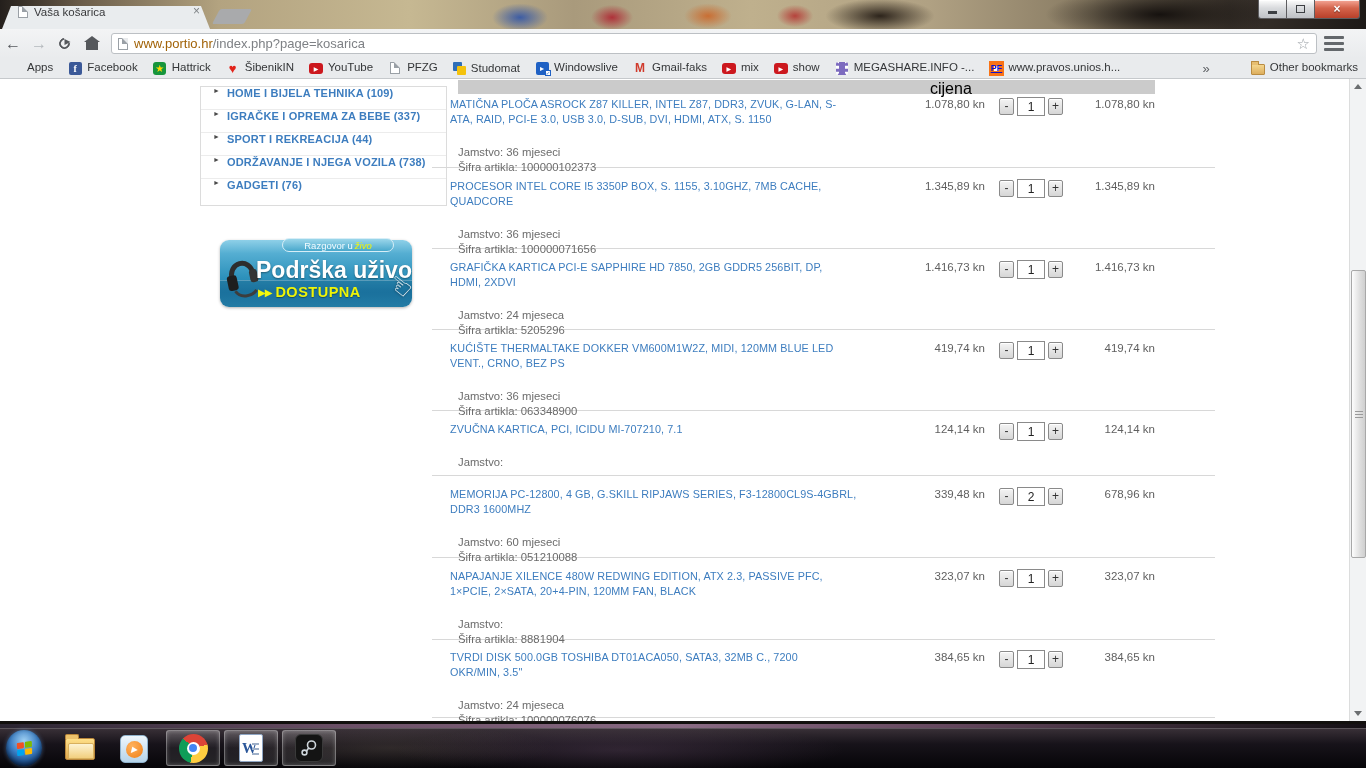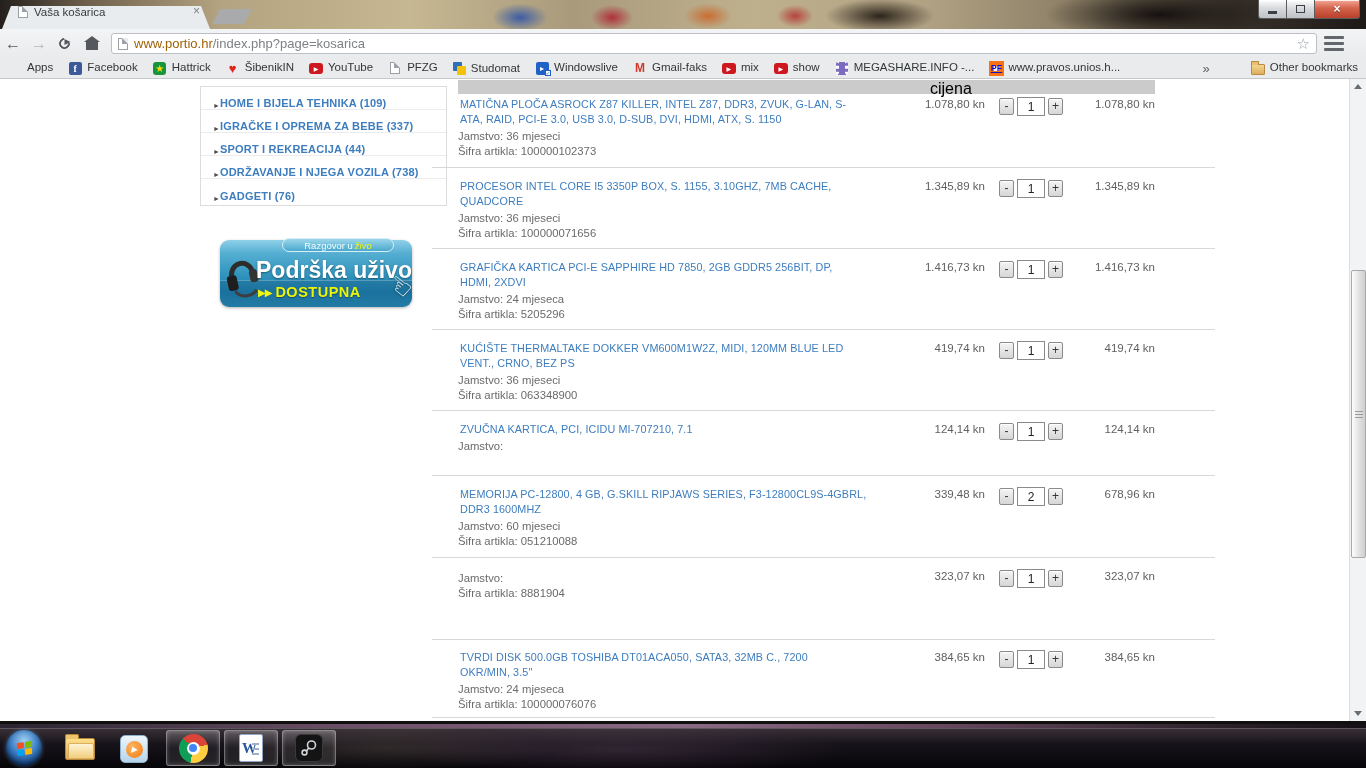--- a/index.html
+++ b/index.html
@@ -70,21 +70,21 @@
   .ic-pf{width:15px;height:15px;background:#fff;border:5px solid #f97316;color:#1111cc;font-weight:bold;font-size:9px;display:flex;align-items:center;justify-content:center;text-decoration:underline}
   .ic-folder{position:relative;width:15px;height:11px;background:linear-gradient(#f4d68e,#ddae5d);border:1px solid #b98c42;border-radius:1px;margin-top:2px}
   .ic-folder::before{content:"";position:absolute;left:-1px;top:-4px;width:6px;height:3px;background:#e7bf72;border:1px solid #b98c42;border-bottom:none;border-radius:1px 1px 0 0}
   .bm-spacer{flex:1}
   .bm-chevron{font-size:13px;color:#5f6266;margin-right:26px}
 
   
   .content{position:absolute;left:0;top:79px;width:1366px;height:642px;background:#fff;overflow:hidden}
 
   .cat-box{position:absolute;left:200px;top:7px;width:247px;height:120px;background:#fff;border:1px solid #dcdcdc}
-  .cat-item{height:23px;display:flex;align-items:flex-end;padding-left:12px;border-bottom:1px solid #ececec}
+  .cat-item{height:23px;display:flex;align-items:flex-start;padding-left:12px;gap:7px;border-bottom:1px solid #ececec}
   .cat-item:last-child{border-bottom:none}
   .cat-arrow{font-size:7px;color:#4a4a4a}
   .cat-label{font-size:11px;font-weight:bold;color:#3d7dbf;letter-spacing:.2px;white-space:nowrap}
 
   .banner{position:absolute;left:220px;top:161px;width:192px;height:67px;border-radius:9px;
     background:linear-gradient(180deg,#8ed0e8 0%,#55aed2 20%,#2e92bc 55%,#1f7fae 78%,#2a8cb8 100%);
     box-shadow:0 1px 3px rgba(0,0,0,.3)}
   .banner::after{content:"";position:absolute;left:0;bottom:0;width:100%;height:26px;border-radius:0 0 9px 9px;background:rgba(0,35,60,.15);border-top:1px solid rgba(255,255,255,.25)}
   .banner-pill{position:absolute;left:62px;top:-2px;width:112px;height:14px;border-radius:8px;border:1px solid #d7eef7;
     background:linear-gradient(#9bd6ea,#49a8cc);display:flex;align-items:center;justify-content:center;gap:2px;font-size:9.5px;color:#f2fbff;z-index:2}
@@ -94,22 +94,22 @@
   .banner-arrows{color:#f4f80a;font-size:10px;letter-spacing:-1px}
   .banner-status-label{color:#eef408;font-weight:bold;font-size:14.5px;letter-spacing:.5px;text-shadow:0 1px 1px rgba(0,0,0,.35)}
   .banner-hand{position:absolute;right:0;top:30px;font-size:27px;color:#fff;text-shadow:0 1px 2px rgba(0,0,0,.5);transform:rotate(38deg);z-index:3}
   .headset{position:absolute;left:0;top:6px;z-index:2}
 
   .cart-header{position:absolute;left:458px;top:1px;width:697px;height:14px;background:#cbcbcb}
 
   .row{position:absolute;left:432px;width:783px;border-bottom:1px solid #d8d8d8}
   .r1{top:18px;height:71px}.r2{top:100px;height:70px}.r3{top:181px;height:70px}.r4{top:262px;height:70px}
   .r5{top:343px;height:54px}.r6{top:408px;height:71px}.r7{top:490px;height:71px}.r8{top:571px;height:68px}
-  .pname{margin-left:28px;width:470px;color:#3d7dbf;font-size:10.8px;line-height:15px;white-space:pre-line;letter-spacing:.1px}
-  .meta{margin-left:26px;margin-top:2px;color:#6b6b6b;font-size:11.3px;line-height:15px}
+  .pname{margin-left:18px;width:470px;color:#3d7dbf;font-size:10.8px;line-height:15px;white-space:pre-line;letter-spacing:.1px}
+  .meta{margin-left:26px;margin-top:18px;color:#6b6b6b;font-size:11.3px;line-height:15px}
   .meta + .meta{margin-top:0}
   .uprice{position:absolute;top:1px;right:230px;font-size:11.5px;color:#5f5f5f}
   .tprice{position:absolute;top:1px;right:60px;font-size:11.5px;color:#5f5f5f}
   .qty{position:absolute;top:0;left:567px;display:flex;align-items:center;gap:3px}
   .qbtn{width:15px;height:17px;border:1px solid #8a8a8a;border-radius:2px;background:linear-gradient(#f4f4f4,#d6d6d6);
     font-size:12px;color:#333;text-align:center;line-height:15px;box-shadow:inset 0 1px 0 #fff}
   .qinput{width:28px;height:19px;border:1px solid #8a8a8a;text-align:center;font-size:12px;font-family:"Liberation Sans",sans-serif;color:#222;background:#fff}
 
   .scrollbar{position:absolute;right:0;top:0;width:17px;height:642px;background:#f2f3f4;border-left:1px solid #dcdddd}
   .sb-up,.sb-down{position:absolute;left:4px;width:0;height:0;border-left:4px solid transparent;border-right:4px solid transparent}
@@ -414,20 +414,22 @@
       <span class="uprice">339,48 kn</span>
       <div class="qty">
         <div class="qbtn">-</div>
         <input class="qinput" value="2" style="">
         <div class="qbtn">+</div>
       </div>
       <span class="tprice">678,96 kn</span>
     </div>
 
     <div class="row r7">
+      <div class="pname">NAPAJANJE XILENCE 480W REDWING EDITION, ATX 2.3, PASSIVE PFC,
+1×PCIE, 2×SATA, 20+4-PIN, 120MM FAN, BLACK</div>
       <div class="meta">Jamstvo:</div>
       <div class="meta">Šifra artikla: 8881904</div>
       <span class="uprice">323,07 kn</span>
       <div class="qty">
         <div class="qbtn">-</div>
         <input class="qinput" value="1" style="">
         <div class="qbtn">+</div>
       </div>
       <span class="tprice">323,07 kn</span>
     </div>

